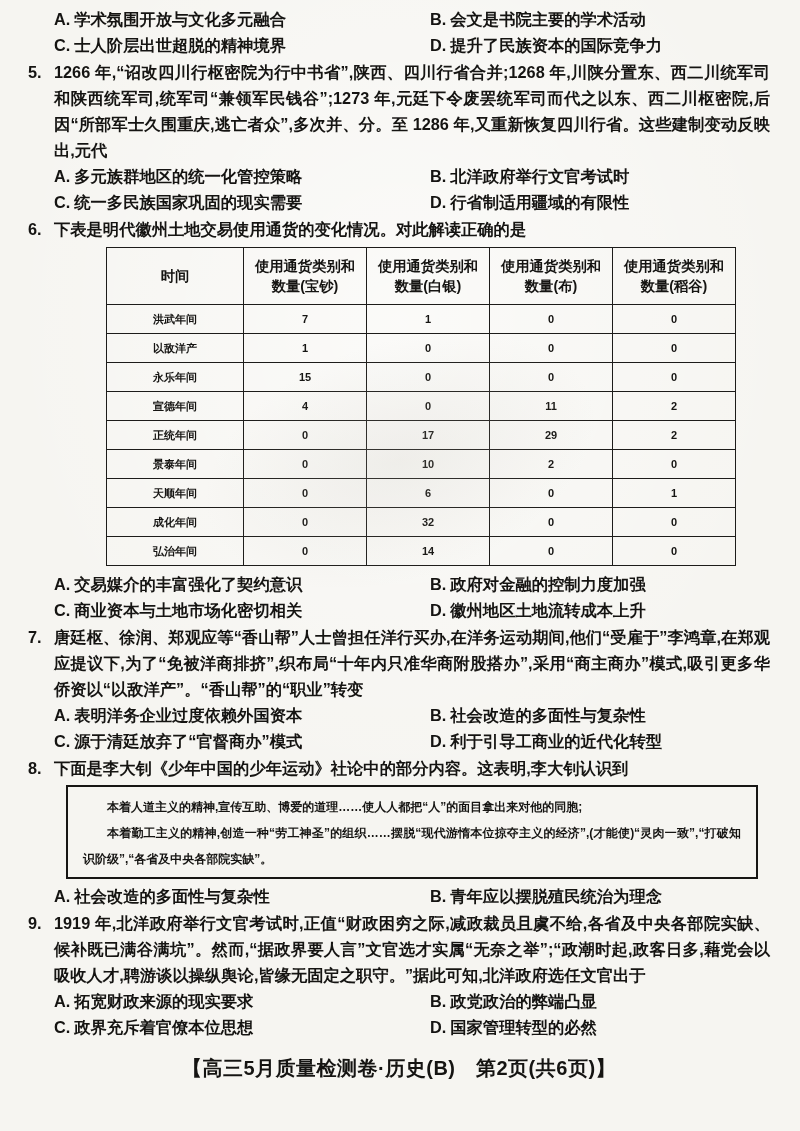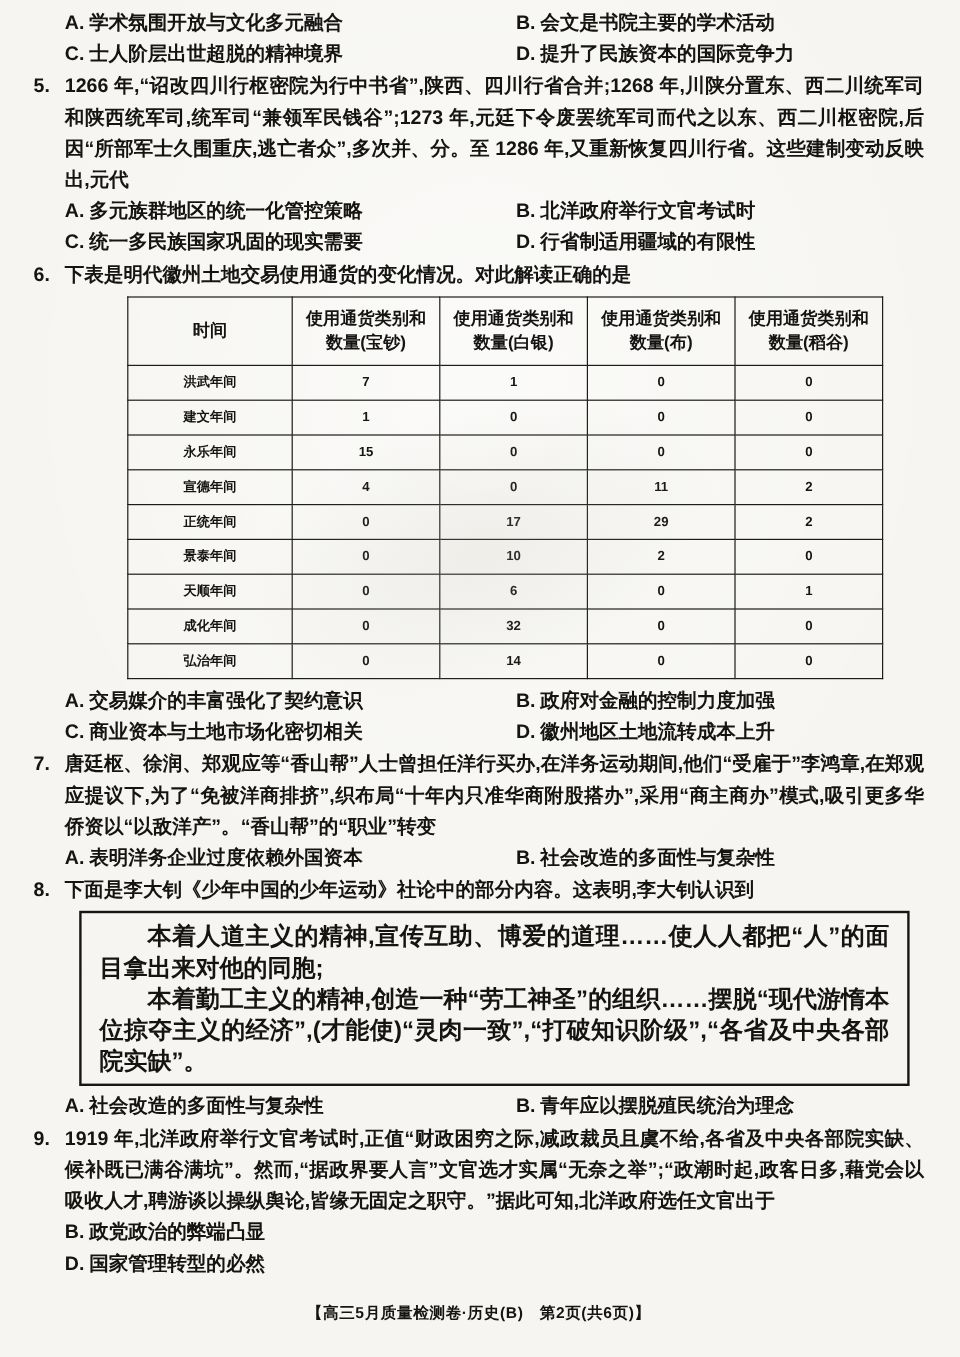--- a/index.html
+++ b/index.html
@@ -56,28 +56,28 @@
   col.c-time{width:137px;}
   col.c-val{width:123px;}
   
   .quote-box{
     border:2px solid #17161:4;
     border:2px solid #171614;
     margin:4px 0 4px 38px;
     width:692px;
     box-sizing:border-box;
     padding:7px 15px 5px 15px;
-    font-size:20px;
+    font-size:12px;
     line-height:26px;
   }
   .quote-box p{margin:0;text-indent:2em;text-align:justify;}
   .footer{
     margin-top:15px;
     text-align:center;
-    font-size:13px;
+    font-size:20px;
     letter-spacing:.5px;
   }
   .wm{
     position:absolute;left:180px;top:330px;width:440px;height:260px;
     background:radial-gradient(ellipse at center, rgba(190,186,175,.18), rgba(0,0,0,0) 65%);
     transform:rotate(-18deg);
     pointer-events:none;
   }
 </style>
 </head>
@@ -138,21 +138,21 @@
 数量(稻谷)</th>
     </tr>
     <tr>
       <td>洪武年间</td>
           <td>7</td>
           <td>1</td>
           <td>0</td>
           <td>0</td>
     </tr>
     <tr>
-      <td>建文年间</td>
+      <td>以敌洋产</td>
           <td>1</td>
           <td>0</td>
           <td>0</td>
           <td>0</td>
     </tr>
     <tr>
       <td>永乐年间</td>
           <td>15</td>
           <td>0</td>
           <td>0</td>
@@ -216,20 +216,24 @@
 
   <div class="q">
     <span class="qnum">7.</span>
     <span class="qstem">唐廷枢、徐润、郑观应等“香山帮”人士曾担任洋行买办,在洋务运动期间,他们“受雇于”李鸿章,在郑观应提议下,为了“免被洋商排挤”,织布局“十年内只准华商附股搭办”,采用“商主商办”模式,吸引更多华侨资以“以敌洋产”。“香山帮”的“职业”转变</span>
   </div>
   <div class="opts">
     <div class="opt-row">
       <span class="opt first"><span class="opt-label">A.</span><span>表明洋务企业过度依赖外国资本</span></span>
       <span class="opt"><span class="opt-label">B.</span><span>社会改造的多面性与复杂性</span></span>
     </div>
+    <div class="opt-row">
+      <span class="opt first"><span class="opt-label">C.</span><span>源于清廷放弃了“官督商办”模式</span></span>
+      <span class="opt"><span class="opt-label">D.</span><span>利于引导工商业的近代化转型</span></span>
+    </div>
   </div>
 
   <div class="q">
     <span class="qnum">8.</span>
     <span class="qstem">下面是李大钊《少年中国的少年运动》社论中的部分内容。这表明,李大钊认识到</span>
   </div>
   <div class="quote-box">
     <p>本着人道主义的精神,宣传互助、博爱的道理……使人人都把“人”的面目拿出来对他的同胞;</p>
     <p>本着勤工主义的精神,创造一种“劳工神圣”的组织……摆脱“现代游惰本位掠夺主义的经济”,(才能使)“灵肉一致”,“打破知识阶级”,“各省及中央各部院实缺”。</p>
   </div>
@@ -239,21 +243,23 @@
       <span class="opt"><span class="opt-label">B.</span><span>青年应以摆脱殖民统治为理念</span></span>
     </div>
   </div>
 
   <div class="q">
     <span class="qnum">9.</span>
     <span class="qstem">1919 年,北洋政府举行文官考试时,正值“财政困穷之际,减政裁员且虞不给,各省及中央各部院实缺、候补既已满谷满坑”。然而,“据政界要人言”文官选才实属“无奈之举”;“政潮时起,政客日多,藉党会以吸收人才,聘游谈以操纵舆论,皆缘无固定之职守。”据此可知,北洋政府选任文官出于</span>
   </div>
   <div class="opts">
     <div class="opt-row">
+      <span class="opt first"><span class="opt-label">A.</span><span>拓宽财政来源的现实要求</span></span>
       <span class="opt"><span class="opt-label">B.</span><span>政党政治的弊端凸显</span></span>
     </div>
     <div class="opt-row">
+      <span class="opt first"><span class="opt-label">C.</span><span>政界充斥着官僚本位思想</span></span>
       <span class="opt"><span class="opt-label">D.</span><span>国家管理转型的必然</span></span>
     </div>
   </div>
 
   <div class="footer">【高三5月质量检测卷·历史(B)　第2页(共6页)】</div>
 </div>
 
 </body></html>

